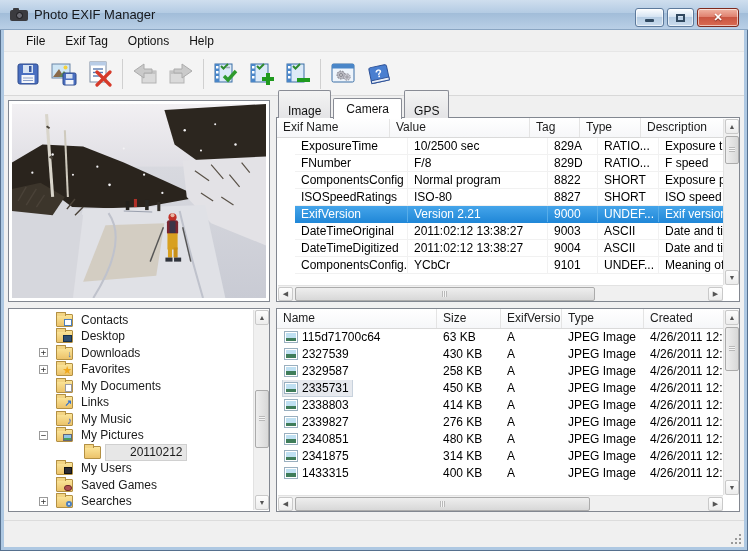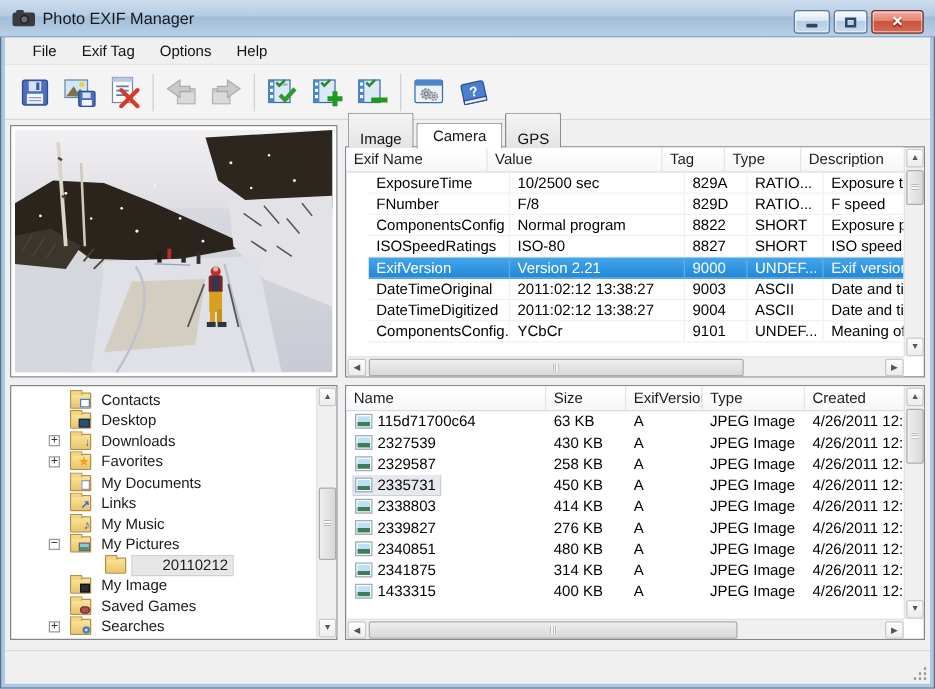--- a/index.html
+++ b/index.html
@@ -583,21 +583,21 @@
               <span class="ovl"></span>
             </span>
             <span class="tree-label">20110212</span>
           </div>
 
           <div class="tree-row level-1" data-icon="videos">
 
             <span class="tree-icon">
               <span class="ovl"></span>
             </span>
-            <span class="tree-label">My Image</span>
+            <span class="tree-label">My Users</span>
           </div>
 
           <div class="tree-row level-1" data-icon="games">
 
             <span class="tree-icon">
               <span class="ovl"></span>
             </span>
             <span class="tree-label">Saved Games</span>
           </div>
 

